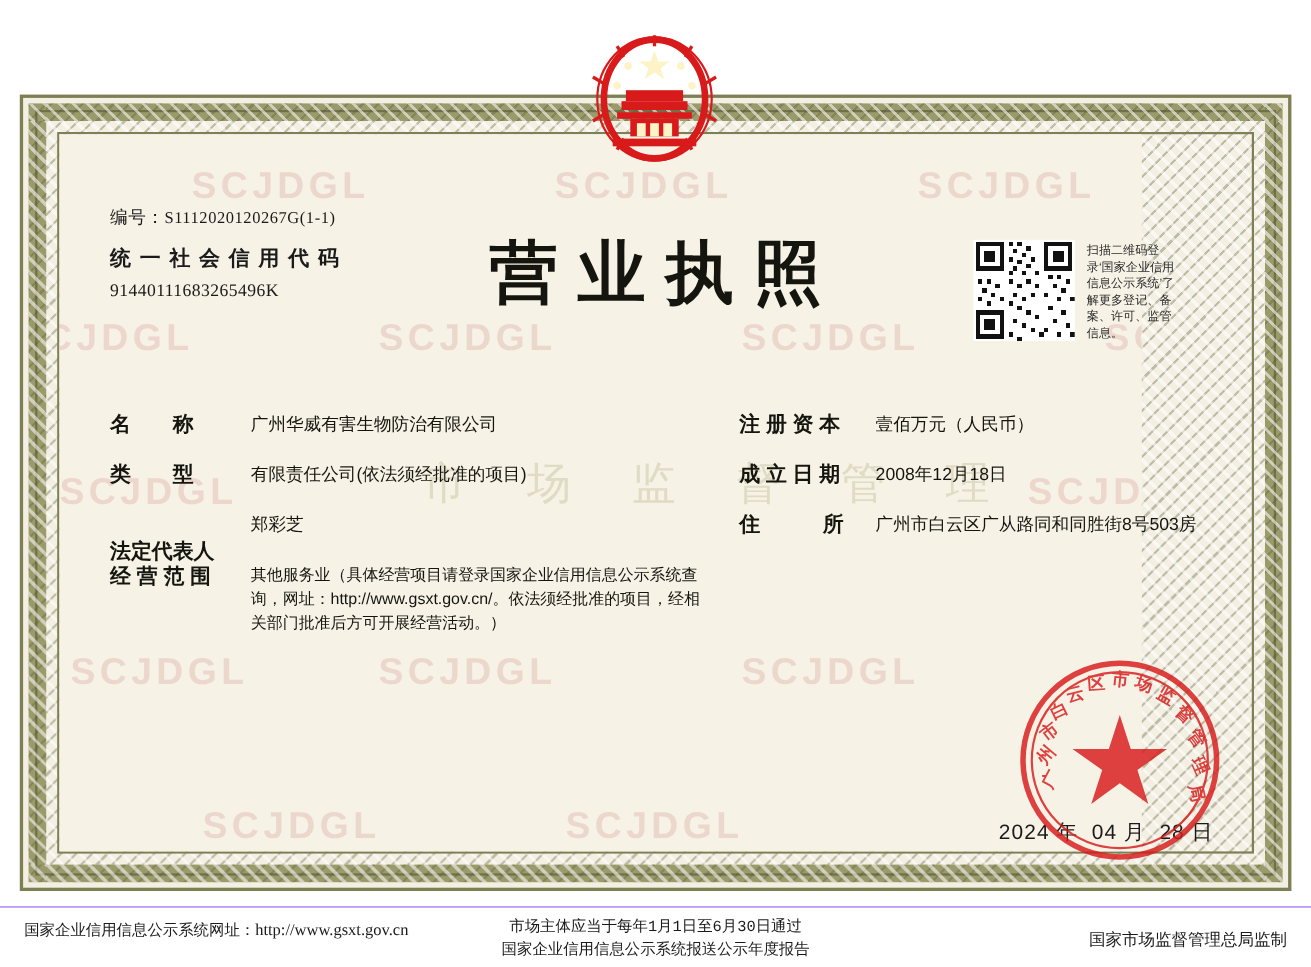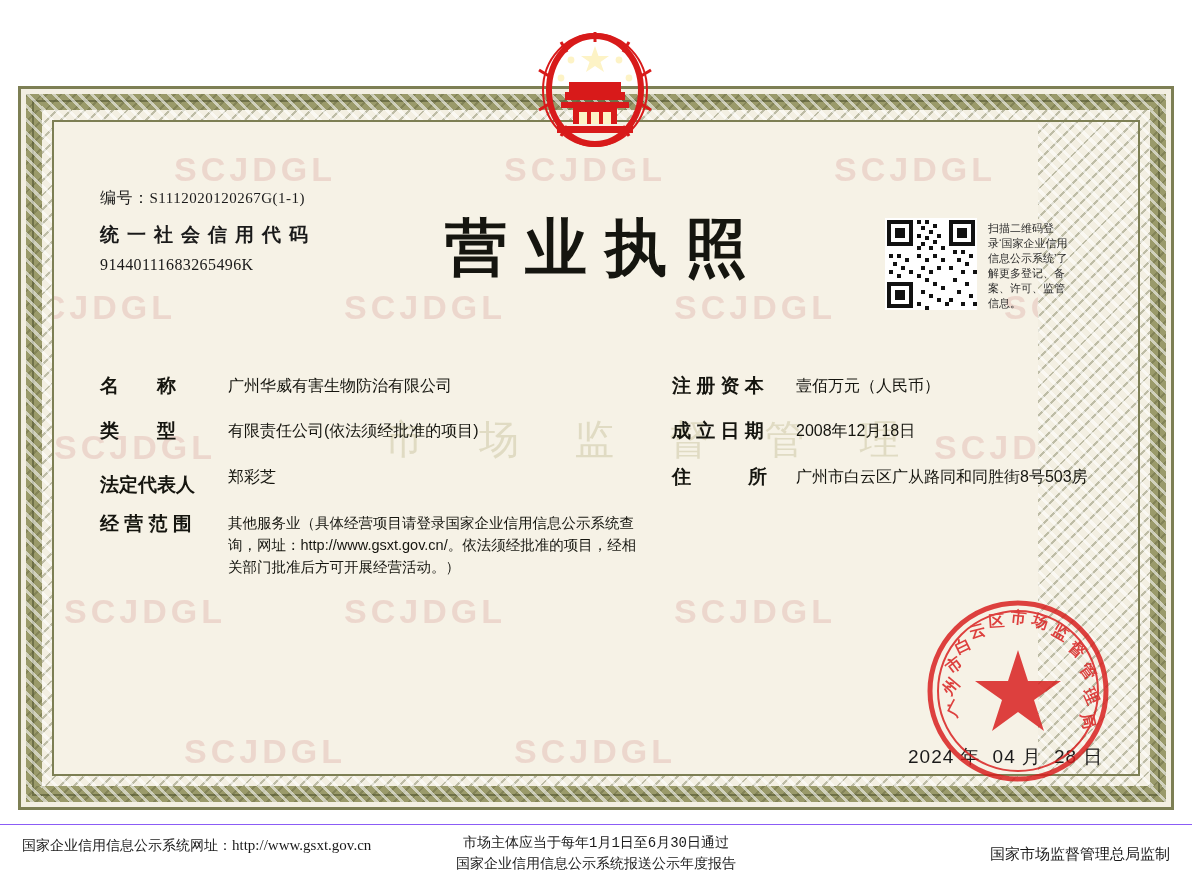--- a/index.html
+++ b/index.html
@@ -428,21 +428,21 @@
     </svg>
   </div>
   <div class="qr-note">扫描二维码登录‘国家企业信用信息公示系统’了解更多登记、备案、许可、监管信息。</div>
 
   <div class="field-label" style="left:100px; top:373px;text-align:right;">名　　称</div>
   <div class="field-value" style="left:228px; top:376px;">广州华威有害生物防治有限公司</div>
 
   <div class="field-label" style="left:100px; top:418px;">类　　型</div>
   <div class="field-value" style="left:228px; top:421px;">有限责任公司(依法须经批准的项目)</div>
 
-  <div class="field-label" style="left:100px; top:472px;">法定代表人</div>
+  <div class="field-label" style="left:100px; top:488px;">法定代表人</div>
   <div class="field-value" style="left:228px; top:467px;">郑彩芝</div>
 
   <div class="field-label" style="left:100px; top:511px;">经 营 范 围</div>
   <div class="scope-value">其他服务业（具体经营项目请登录国家企业信用信息公示系统查询，网址：http://www.gsxt.gov.cn/。依法须经批准的项目，经相关部门批准后方可开展经营活动。）</div>
 
   <div class="field-label" style="left:672px; top:373px;">注 册 资 本</div>
   <div class="field-value" style="left:796px; top:376px;">壹佰万元（人民币）</div>
 
   <div class="field-label" style="left:672px; top:418px;">成 立 日 期</div>
   <div class="field-value" style="left:796px; top:421px;">2008年12月18日</div>

